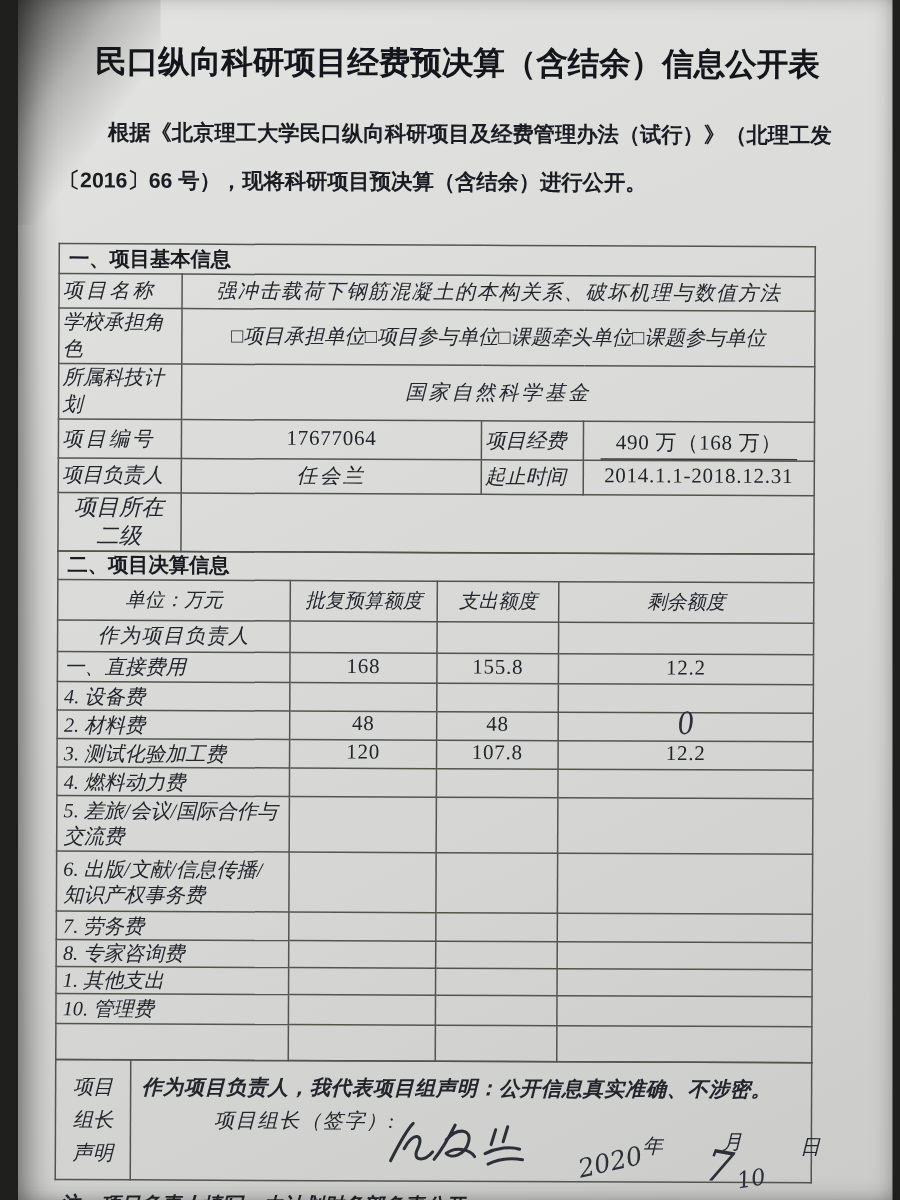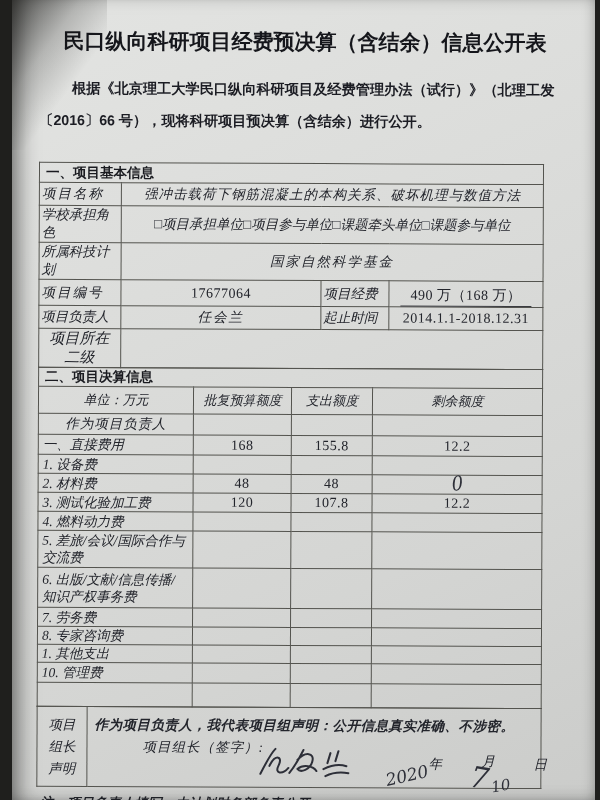--- a/index.html
+++ b/index.html
@@ -158,21 +158,21 @@
         <td></td>
         <td></td>
       </tr>
       <tr style="height:20px;">
         <td class="exp-lbl">一、直接费用</td>
         <td class="num">168</td>
         <td class="num">155.8</td>
         <td class="num">12.2</td>
       </tr>
       <tr style="height:19px;">
-        <td class="exp-lbl">1. 设备费</td>
+        <td class="exp-lbl">4. 设备费</td>
         <td class="num"></td>
         <td class="num"></td>
         <td class="num"></td>
       </tr>
       <tr style="height:19px;">
         <td class="exp-lbl">2. 材料费</td>
         <td class="num">48</td>
         <td class="num">48</td>
         <td class="num"><span class="hw hw-zero">0</span></td>
       </tr>

